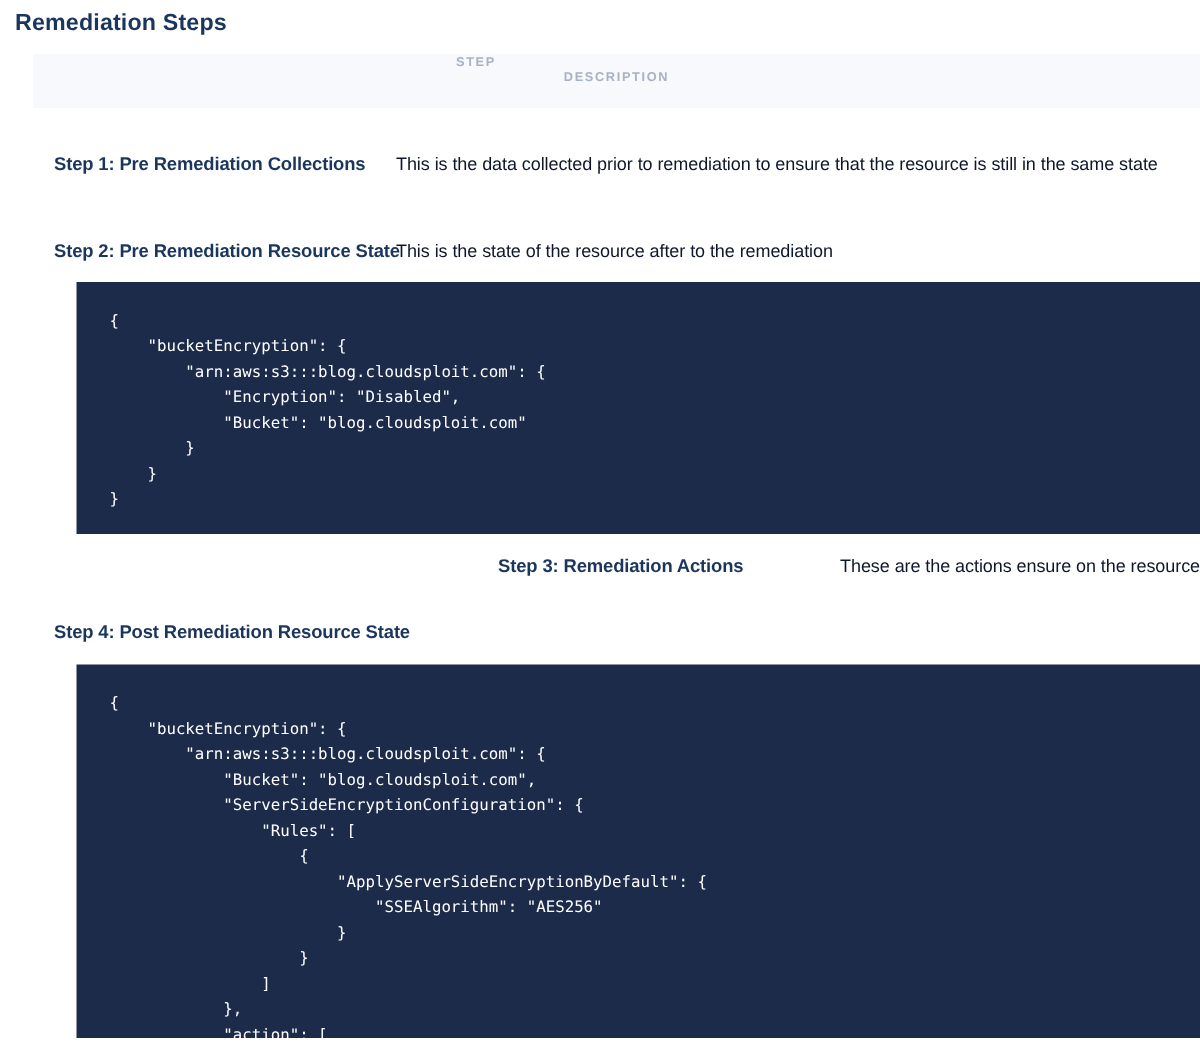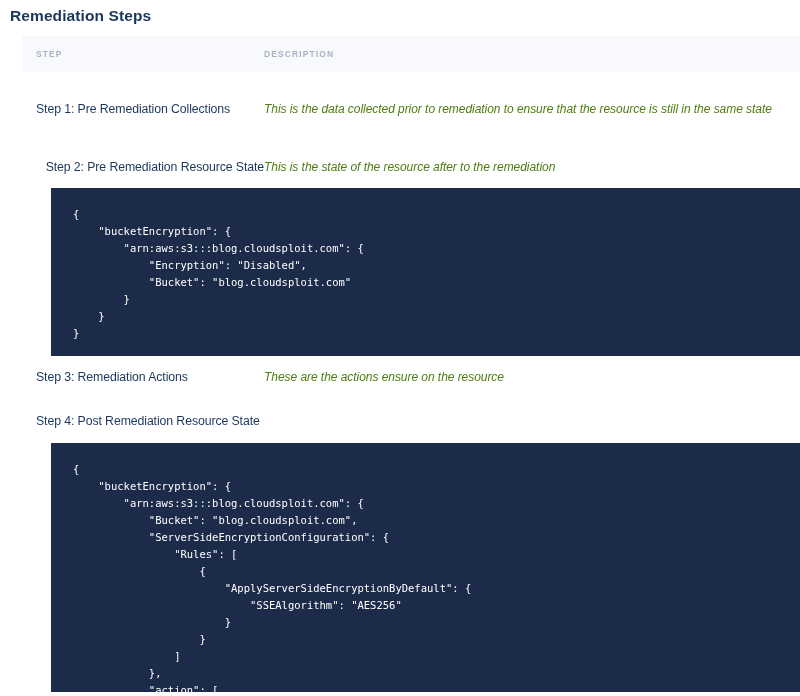--- a/index.html
+++ b/index.html
@@ -35,20 +35,21 @@
     top: 36px;
     width: 778px;
     background: #ffffff;
   }
   .table-head {
     display: flex;
     background: #f7f9fc;
     height: 36px;
     align-items: center;
     border-bottom: 1px solid #eef1f6;
+    flex-direction: column;
   }
   .th {
     font-size: 8.5px;
     font-weight: bold;
     letter-spacing: 1.1px;
     color: #a8b2c4;
     text-transform: uppercase;
   }
   .th-step { margin-left: 14px; width: 228px; }
   .th-desc { margin-left: 0px; }
@@ -56,51 +57,50 @@
     display: flex;
     align-items: center;
     height: 50px;
     background: #ffffff;
     border-bottom: 1px solid #f0f2f6;
   }
   .cell-step {
     margin-left: 14px;
     width: 228px;
     font-size: 12.3px;
-    font-weight: normal;
+    font-weight: bold;
     color: #1b365d;
     white-space: nowrap;
     letter-spacing: -0.1px;
   }
   .cell-desc {
     font-size: 12px;
-    color: #4d7c0f;
+    color: #0f172a;
     white-space: nowrap;
     letter-spacing: -0.05px;
-    font-style: italic;
   }
   .code-block {
     position: absolute;
     left: 29px;
     background: #1c2b49;
     color: #ffffff;
     font-family: "DejaVu Sans Mono", monospace;
     font-size: 10.5px;
     line-height: 17px;
     white-space: pre;
     overflow: hidden;
     box-sizing: border-box;
     padding: 18px 0 14px 22px;
   }
   #code-1 { top: 152px; width: 753px; height: 170px; }
   #code-2 { top: 407px; width: 753px; height: 249px; }
 
   .row-1 { position: absolute; left: 0; top: 36px; width: 778px; }
   .row-2 { position: absolute; left: 0; top: 110px; width: 778px; }
-  .row-3 { position: absolute; left: 0; top: 320px; width: 778px; }
+  .row-3 { position: absolute; left: 0; top: 320px; width: 778px; justify-content: flex-end; }
   .row-4 { position: absolute; left: 0; top: 362px; width: 778px; }
   .row-5 { position: absolute; left: 0; top: 656px; width: 778px; }
   .row-2 { border-bottom: none; }
   .row-4 { border-bottom: none; }
   .row-5 { border-bottom: none; }
   .row-1 { height: 74px; }
   .row-3 { height: 42px; }
   .row-4 { height: 45px; }
   .row-5 { height: 40px; }
   .row-2 { height: 42px; text-align: right; }

